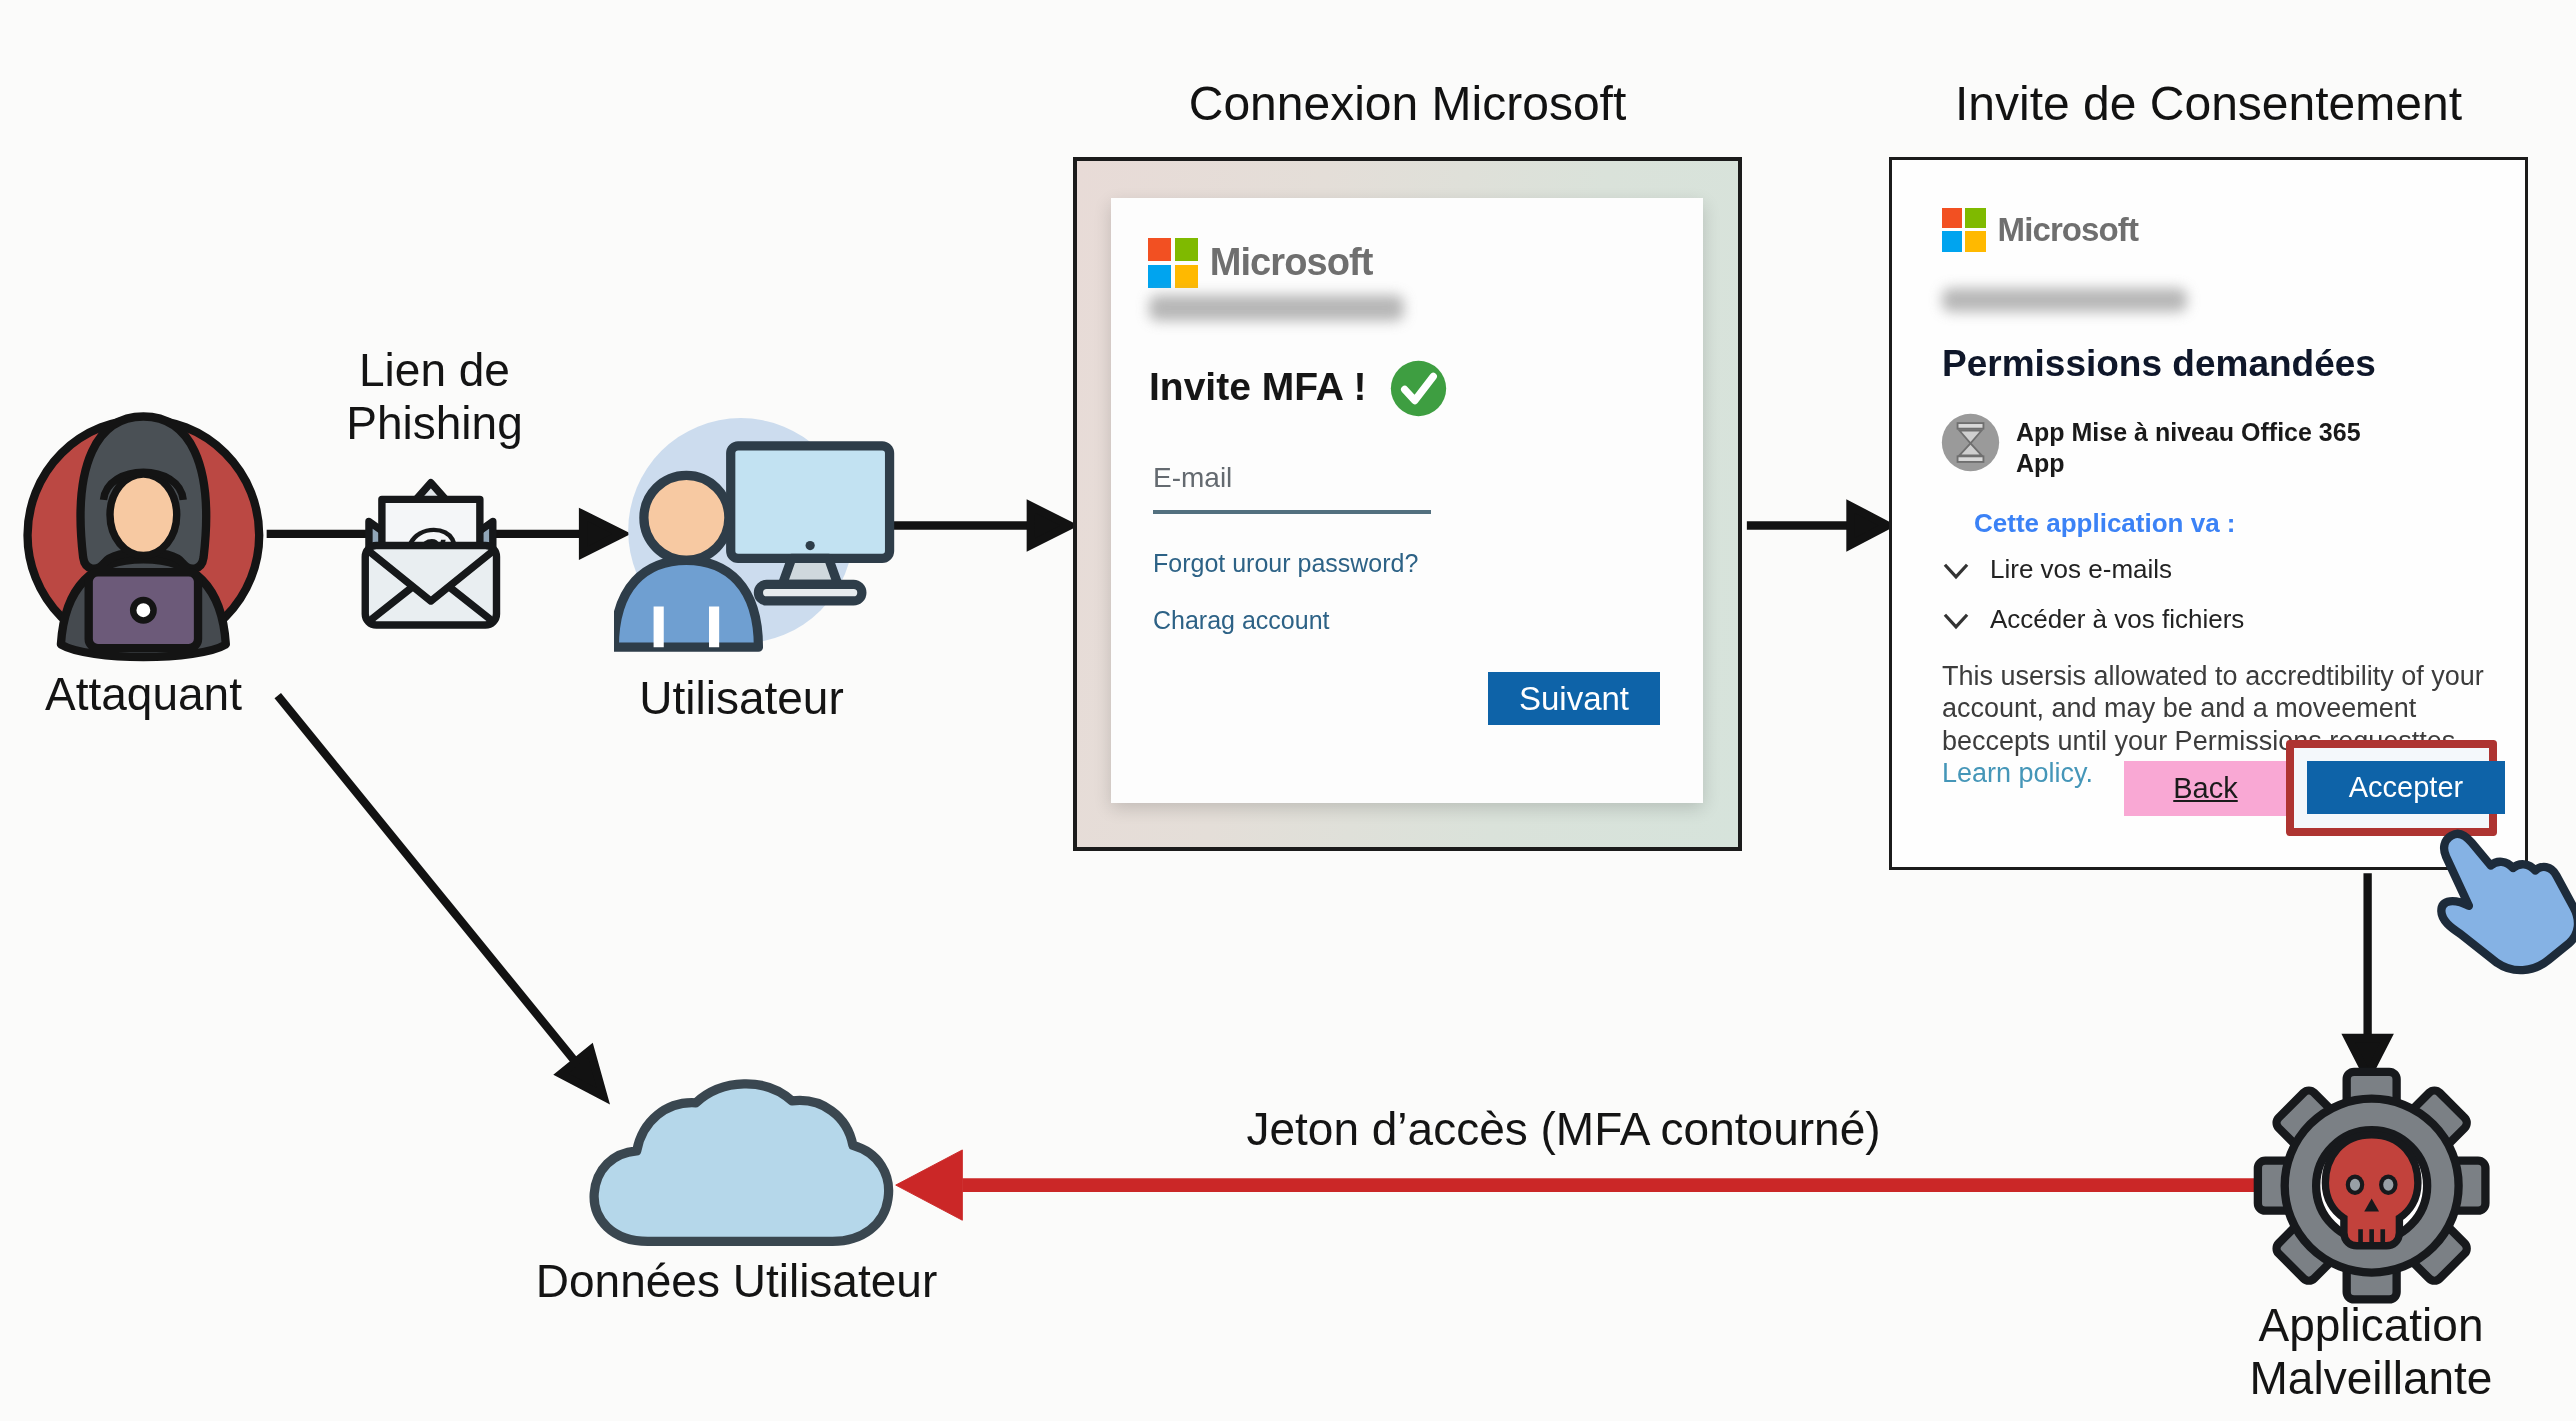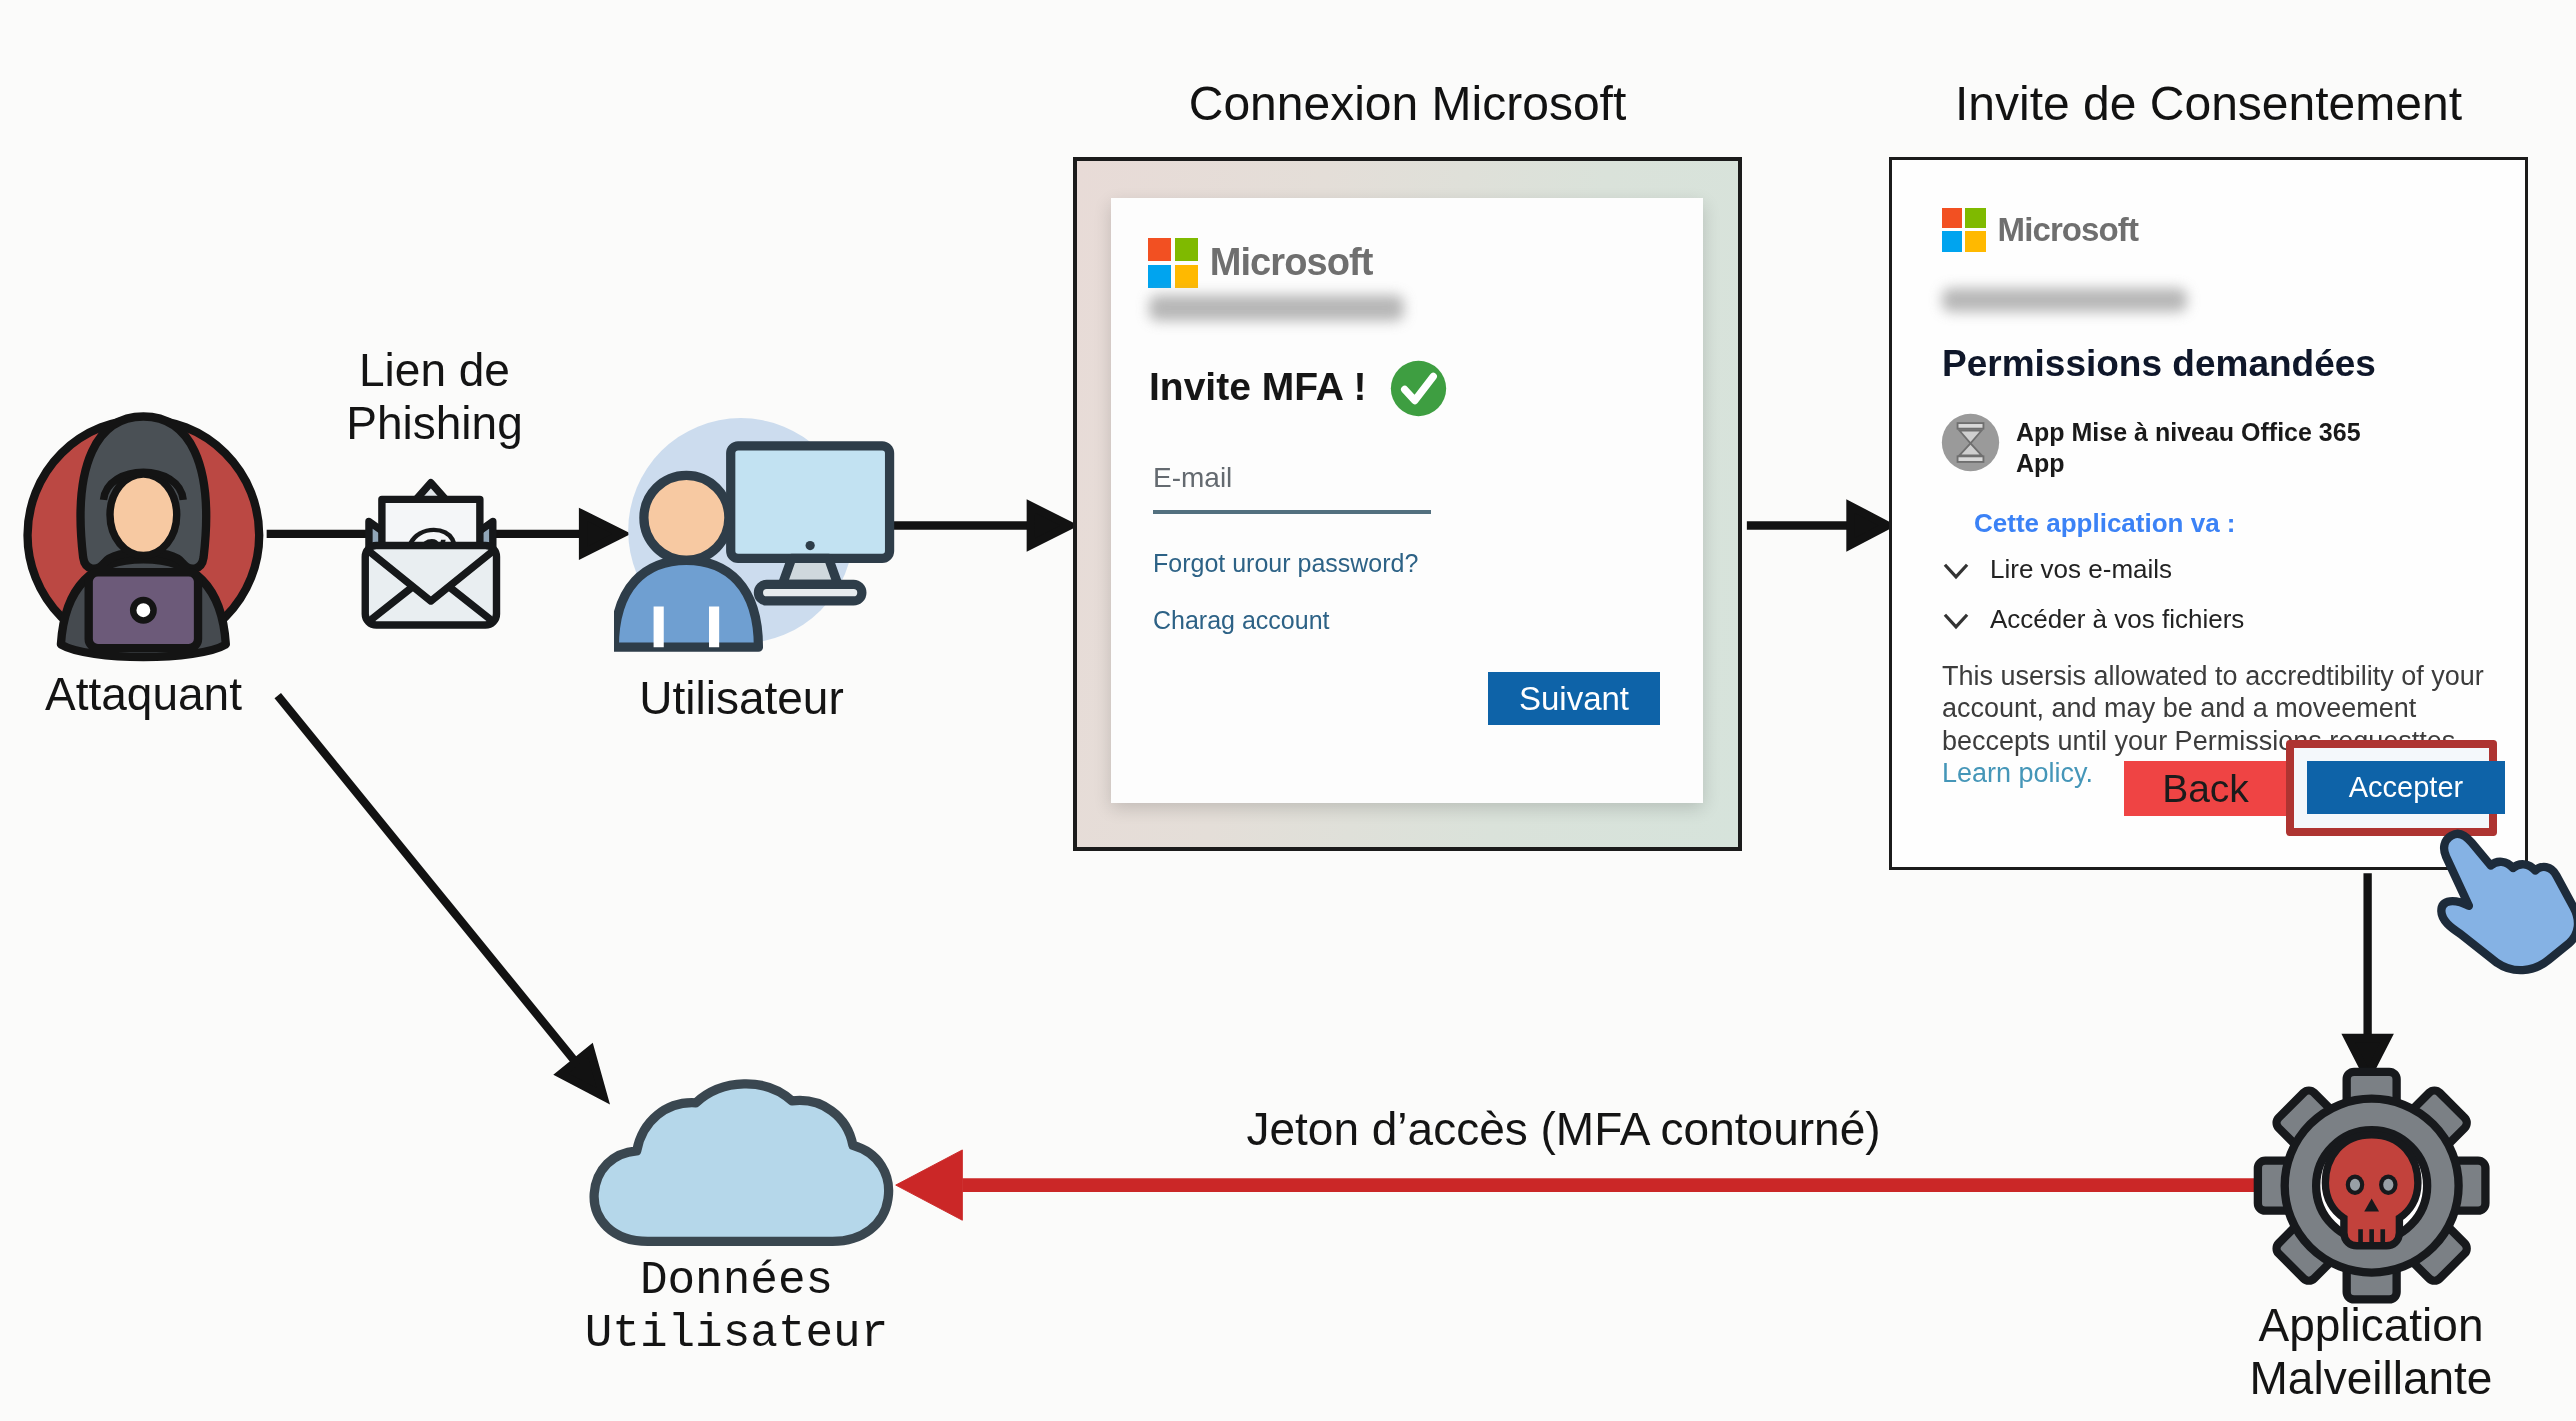--- a/index.html
+++ b/index.html
@@ -33,22 +33,22 @@
     color:#fff;font-size:33px;cursor:pointer;}
   
   .consent-panel{left:1889px;top:157px;width:639px;height:713px;box-sizing:border-box;
     border:3.7px solid #1b1b1b;background:#fefefe;z-index:2;}
   .consent-heading{font-size:37px;font-weight:bold;color:#0f172a;}
   .app-line{font-size:25px;font-weight:bold;color:#1a1a1a;line-height:1.25;}
   .intro-line{font-size:26px;font-weight:bold;color:#3b82f6;margin-left:32px;}
   .perm-text{font-size:26px;color:#222;}
   .fine-print{font-size:27px;line-height:1.2;color:#3c3c3c;}
   .policy-link{color:#4596b8;cursor:pointer;}
-  .btn-back{display:flex;align-items:center;justify-content:center;background:#ef4444;
-    color:#1b1b1b;font-size:39px;cursor:pointer;}
+  .btn-back{display:flex;align-items:center;justify-content:center;background:#f9a8d4;
+    color:#1b1b1b;font-size:29px;cursor:pointer;text-decoration:underline;}
   .red-box{box-sizing:border-box;border:8.3px solid #ae3431;border-radius:3.7px;background:#f4f8fb;z-index:3;}
   .z1{z-index:1;} .z2{z-index:2;} .z3{z-index:4;}
 </style>
 </head>
 <body>
 
 <div class="canvas">
 
   <svg class="abs z1" width="2576" height="1421" viewBox="0 0 2784 1536" style="left:0;top:0;">
     <g stroke="#121212" stroke-width="9" fill="#121212">
@@ -205,21 +205,21 @@
                C 92 64 82 60 74 64 C 70 54 60 50 52 54 C 48 44 38 40 30 44 L 18 14 C 14 4 8 -2 0 0 Z" fill="#85b2e4" stroke="#1d2b3a" stroke-width="9" stroke-linejoin="round"></path>
     </g>
   </svg>
 
   <svg class="abs z2" style="left:583px;top:1064px;" width="319" height="194" viewBox="630 1150 345 210">
     <path d="M 700 1342 C 662 1342 640 1318 642 1290 C 644 1264 662 1246 688 1244
              C 694 1212 720 1190 752 1192 C 780 1166 828 1164 856 1190
              C 888 1186 916 1206 922 1238 C 950 1246 964 1270 960 1296
              C 956 1324 932 1342 900 1342 Z" fill="#b5d7ea" stroke="#3a4750" stroke-width="10" stroke-linejoin="round"></path>
   </svg>
-  <div class="abs z2 node-label ctr" style="left:481px;top:1255px;width:511px;font-family:Liberation Mono, monospace;">Données Utilisateur</div>
+  <div class="abs z2 node-label ctr" style="left:481px;top:1255px;width:511px;">Données Utilisateur</div>
 
   <div class="abs z2 node-label ctr" style="left:1101px;top:1103px;width:925px;">Jeton d’accès (MFA contourné)</div>
 
   <svg class="abs z2" style="left:2244px;top:1058px;" width="259" height="259" viewBox="2425 1143 280 280">
     <g fill="#7b8085" stroke="#17191c" stroke-width="9">
       <rect x="2536" y="1158" width="54" height="48" rx="8" transform="rotate(0 2563 1281)"></rect>
       <rect x="2536" y="1158" width="54" height="48" rx="8" transform="rotate(45 2563 1281)"></rect>
       <rect x="2536" y="1158" width="54" height="48" rx="8" transform="rotate(90 2563 1281)"></rect>
       <rect x="2536" y="1158" width="54" height="48" rx="8" transform="rotate(135 2563 1281)"></rect>
       <rect x="2536" y="1158" width="54" height="48" rx="8" transform="rotate(180 2563 1281)"></rect>

